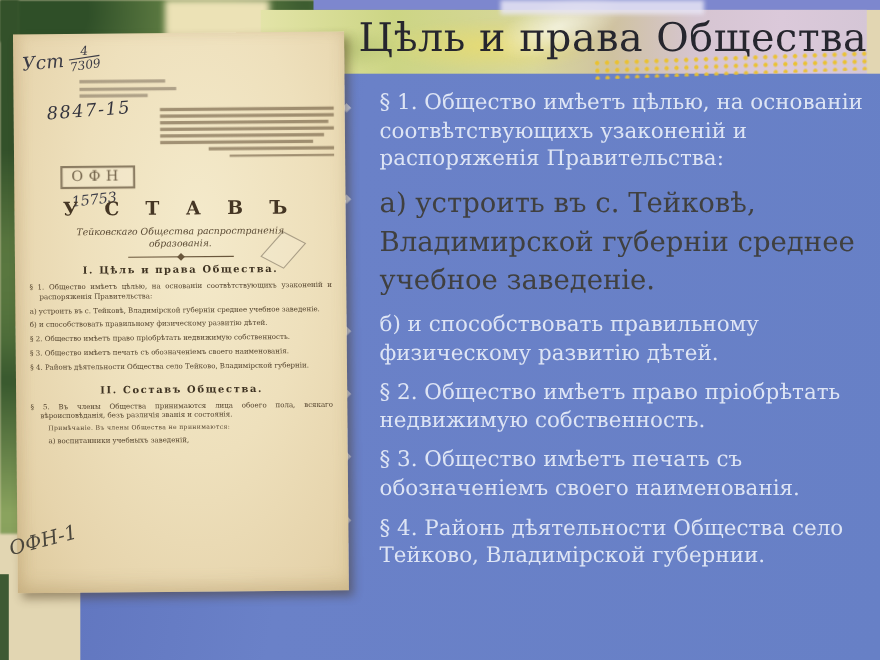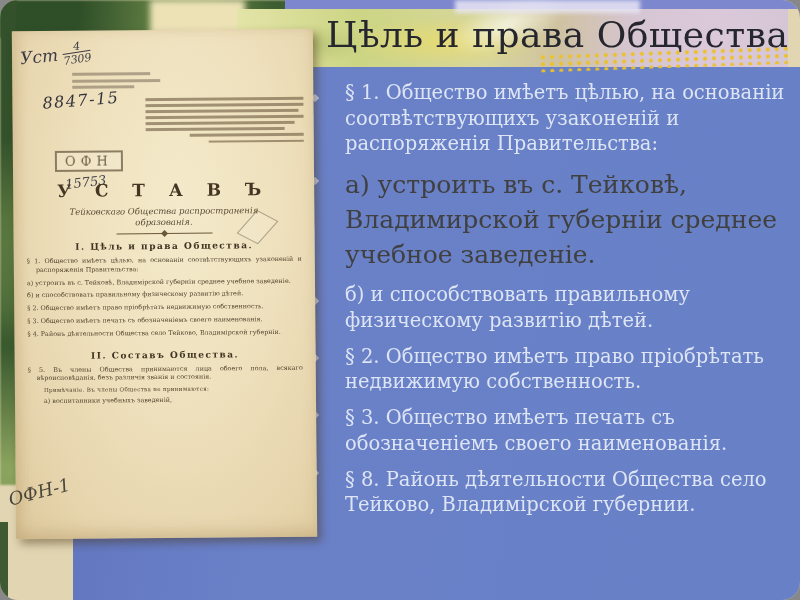--- a/index.html
+++ b/index.html
@@ -1,20 +1,19 @@
 <!DOCTYPE html>
 <html><head>
 <meta charset="utf-8">
 <style>
   html,body{margin:0;padding:0;background:#888;}
   .slide{
     position:relative;width:800px;height:600px;overflow:hidden;
     background:#e2d6b2;
     font-family:"DejaVu Serif","Liberation Serif",serif;
-    border-radius:18px;
   }
   
   .bg-green-top{
     position:absolute;left:0;top:0;width:465px;height:38px;z-index:1;
     background-color:#59753f;
     background-image:
       radial-gradient(circle at 10% 30%, #2f4f28 8%, transparent 40%),
       radial-gradient(circle at 28% 75%, #85a158 10%, transparent 45%),
       radial-gradient(circle at 52% 20%, #39592e 12%, transparent 50%),
       radial-gradient(circle at 72% 60%, #6d8b4a 10%, transparent 40%),
@@ -138,21 +137,21 @@
   <div class="bullet" style="top:470px"></div>
 
   <div class="slide-title">Цѣль и права Общества</div>
 
   <div class="content">
     <p class="norm">§ 1. Общество имѣетъ цѣлью, на основаніи соотвѣтствующихъ узаконеній и распоряженія Правительства:</p>
     <p class="big">а) устроить въ с. Тейковѣ, Владимирской губерніи среднее учебное заведеніе.</p>
     <p class="norm">б) и способствовать правильному физическому развитію дѣтей.</p>
     <p class="norm">§ 2. Общество имѣетъ право пріобрѣтать недвижимую собственность.</p>
     <p class="norm">§ 3. Общество имѣетъ печать съ обозначеніемъ своего наименованія.</p>
-    <p class="norm">§ 8. Районь дѣятельности Общества село Тейково, Владимірской губернии.</p>
+    <p class="norm">§ 4. Районь дѣятельности Общества село Тейково, Владимірской губернии.</p>
   </div>
 
   <div class="document">
 
     <div class="catalog-mark hand">
       <span>Уст</span>
       <span class="frac">
         <span>4</span>
         <span class="den">7309</span>
       </span>

